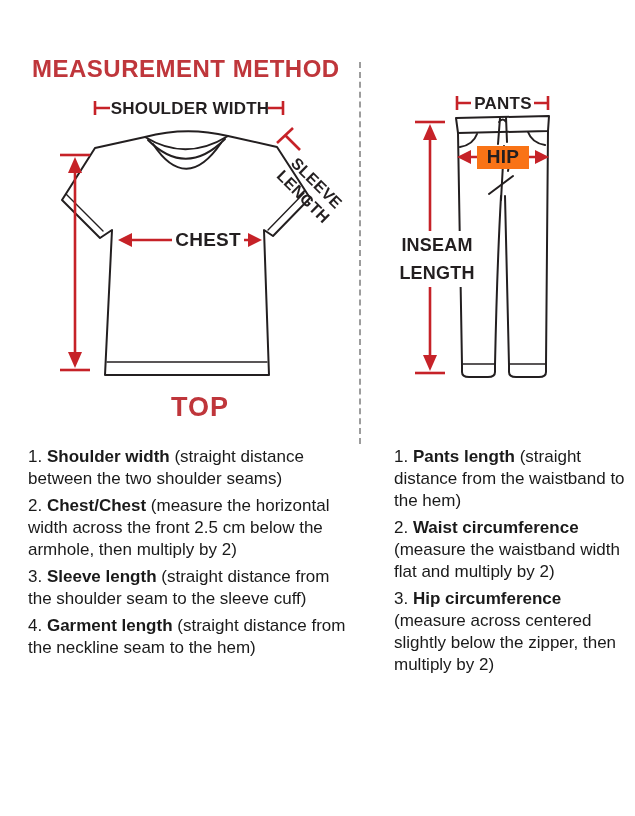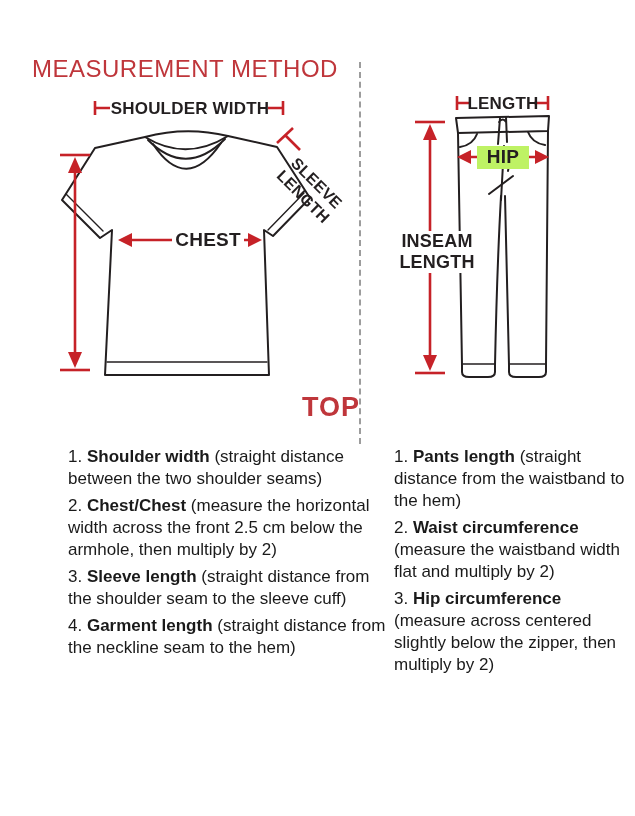--- a/index.html
+++ b/index.html
@@ -6,53 +6,53 @@
     --title-red:#BF363B;
     --arrow-red:#C62228;
     --ink:#231F20;
     --body-ink:#1A1A1A;
     --divider:#9C9C9C;
   }
   html,body{margin:0;padding:0;}
   body{font-family:"Liberation Sans",sans-serif;background:#fff;}
   .page{position:relative;width:635px;height:816px;background:#fff;overflow:hidden;}
 
-  .title{position:absolute;left:32px;top:55px;font-size:24px;font-weight:normal;
+  .title{position:absolute;left:32px;top:55px;font-size:24px;font-weight:bold;
          letter-spacing:.5px;color:var(--title-red);white-space:nowrap;}
 
   .label{position:absolute;font-weight:bold;color:var(--ink);text-align:center;
          letter-spacing:.2px;line-height:1.2;}
   .lbl-shoulder{left:106px;top:99px;width:168px;font-size:17px;white-space:nowrap;}
   .lbl-chest{left:172px;top:229px;width:72px;font-size:19px;background:#fff;}
   .lbl-body{left:29px;top:242px;width:80px;font-size:18px;line-height:21px;background:#fff;}
   .lbl-sleeve{left:293px;top:146px;width:86px;font-size:16px;line-height:19px;
               transform:rotate(45deg);transform-origin:left top;}
   .lbl-waist{left:461px;top:94px;width:84px;font-size:17px;white-space:nowrap;}
-  .lbl-hip{left:477px;top:146px;width:52px;font-size:19px;background:#bef264;}
-  .lbl-inseam{left:393px;top:231px;width:88px;font-size:18px;line-height:21px;background:#fff;}
+  .lbl-hip{left:477px;top:146px;width:52px;font-size:19px;background:#f97316;}
+  .lbl-inseam{left:393px;top:231px;width:88px;font-size:18px;line-height:28px;background:#fff;}
 
   .caption{position:absolute;font-size:27px;font-weight:bold;letter-spacing:1px;
-           color:var(--title-red);text-align:right;}
+           color:var(--title-red);text-align:center;}
   .cap-top{left:40px;top:392px;width:320px;}
   .cap-pants{left:385px;top:392px;width:245px;}
 
   .divider{position:absolute;left:359px;top:62px;height:382px;width:0;
            border-left:2px dashed var(--divider);}
 
   svg{position:absolute;overflow:visible;}
   .svg-tshirt{left:40px;top:90px;}
   .svg-pants{left:385px;top:88px;}
   .garment{fill:#fff;stroke:var(--ink);stroke-width:2;stroke-linejoin:round;stroke-linecap:round;}
   .stitch{fill:none;stroke:var(--ink);stroke-width:1.4;stroke-linecap:round;}
   .detail{fill:none;stroke:var(--ink);stroke-width:2;stroke-linejoin:round;stroke-linecap:round;}
   .red-line{fill:none;stroke:var(--arrow-red);stroke-width:2.6;stroke-linecap:butt;}
   .red-fill{fill:var(--arrow-red);stroke:none;}
 
   .col{position:absolute;font-size:17px;line-height:22px;color:var(--body-ink);}
-  .col-left{left:28px;top:446px;width:324px;margin-left:40px;}
+  .col-left{left:28px;top:446px;width:324px;}
   .col-right{left:372px;top:446px;width:242px;margin-left:22px;}
   .instr{margin:0 0 5px 0;}
   .instr b{font-weight:bold;}
 </style>
 </head>
 <body>
 
 <div class="page">
 
   <div class="title">MEASUREMENT METHOD</div>
@@ -121,21 +121,21 @@
     </g>
     <g>
       <path class="red-line" d="M30,34 H60"></path>
       <path class="red-line" d="M45,41 V278"></path>
       <polygon class="red-fill" points="45,36 38,52 52,52"></polygon>
       <polygon class="red-fill" points="45,283 38,267 52,267"></polygon>
       <path class="red-line" d="M30,285 H60"></path>
     </g>
   </svg>
 
-  <div class="label lbl-waist">LENGTH</div>
+  <div class="label lbl-waist">PANTS</div>
   <div class="label lbl-hip">HIP</div>
   <div class="label lbl-inseam">INSEAM LENGTH</div>
 
   <div class="col col-left">
     <div class="instr">
       <span>1.</span>
       <b>Shoulder width</b>
       <span>(straight distance between the two shoulder seams)</span>
     </div>
     <div class="instr">

